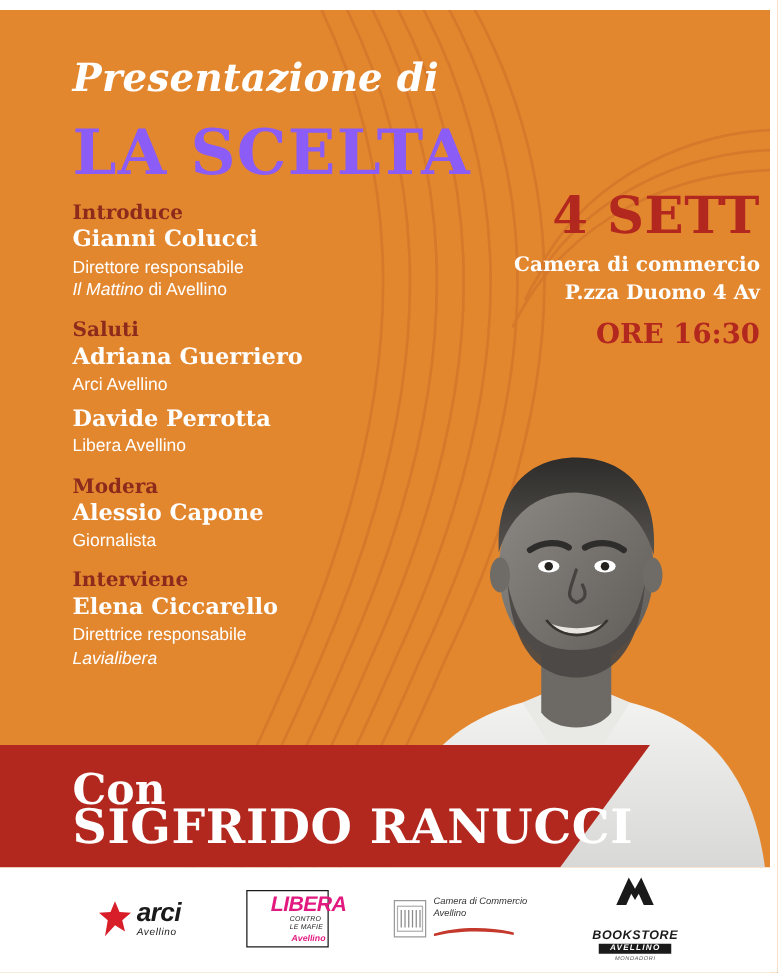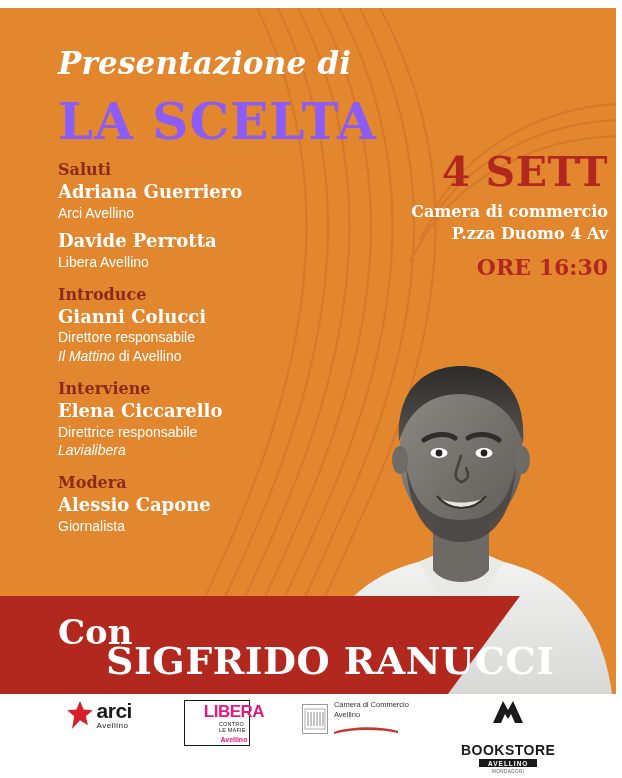--- a/index.html
+++ b/index.html
@@ -155,31 +155,31 @@
   }
   .band-name {
     position: absolute;
     left: 58px; top: 638px;
     font-family: "DejaVu Serif", serif;
     font-weight: bold;
     font-size: 38px;
     color: #ffffff;
     letter-spacing: 0.5px;
     z-index: 6;
-    margin-left: 48px;
   }
   
   .logos {
     position: absolute;
     left: 0; top: 700px;
     width: 622px; height: 70px;
     display: flex;
-    align-items: flex-start;
+    align-items: center;
     justify-content: center;
     gap: 52px;
+    font-style: italic;
   }
   .logo { display: flex; align-items: center; }
   
   .logo-arci { gap: 4px; }
   .arci-text {
     font-family: "Liberation Sans", sans-serif;
     font-weight: bold;
     font-size: 21px;
     color: #1a1a1a;
     letter-spacing: -0.5px;
@@ -234,21 +234,21 @@
     font-family: "Liberation Sans", sans-serif;
     font-size: 7.5px;
     color: #333333;
     line-height: 1.35;
   }
   
   .logo-book { flex-direction: column; align-items: center; }
   .book-name {
     font-family: "Liberation Sans", sans-serif;
     font-weight: bold;
-    font-size: 14px;
+    font-size: 10px;
     color: #1a1a1a;
     letter-spacing: 0.5px;
     margin-top: 18px;
   }
   .book-city {
     font-family: "Liberation Sans", sans-serif;
     font-weight: bold;
     font-size: 6.5px;
     color: #ffffff;
     background: #1a1a1a;
@@ -290,54 +290,54 @@
       </g>
     </svg>
   </div>
 
   <div class="presentazione">Presentazione di</div>
   <div class="title-main">LA SCELTA</div>
 
   <div class="credits">
 
     <div class="cred-block">
-      <div class="cred-role">Saluti</div>
-      <div class="pair">
-        <div class="cred-name">Adriana Guerriero</div>
-        <div class="cred-sub">Arci Avellino</div>
-      </div>
-      <div class="pair">
-        <div class="cred-name">Davide Perrotta</div>
-        <div class="cred-sub">Libera Avellino</div>
-      </div>
-    </div>
-
-    <div class="cred-block">
       <div class="cred-role">Introduce</div>
       <div class="pair">
         <div class="cred-name">Gianni Colucci</div>
         <div class="cred-sub">Direttore responsabile</div>
         <div class="cred-sub"><span class="ital">Il Mattino</span><span> di Avellino</span></div>
+      </div>
+    </div>
+
+    <div class="cred-block">
+      <div class="cred-role">Saluti</div>
+      <div class="pair">
+        <div class="cred-name">Adriana Guerriero</div>
+        <div class="cred-sub">Arci Avellino</div>
+      </div>
+      <div class="pair">
+        <div class="cred-name">Davide Perrotta</div>
+        <div class="cred-sub">Libera Avellino</div>
+      </div>
+    </div>
+
+    <div class="cred-block">
+      <div class="cred-role">Modera</div>
+      <div class="pair">
+        <div class="cred-name">Alessio Capone</div>
+        <div class="cred-sub">Giornalista</div>
       </div>
     </div>
 
     <div class="cred-block">
       <div class="cred-role">Interviene</div>
       <div class="pair">
         <div class="cred-name">Elena Ciccarello</div>
         <div class="cred-sub">Direttrice responsabile</div>
         <div class="cred-sub-ital">Lavialibera</div>
-      </div>
-    </div>
-
-    <div class="cred-block">
-      <div class="cred-role">Modera</div>
-      <div class="pair">
-        <div class="cred-name">Alessio Capone</div>
-        <div class="cred-sub">Giornalista</div>
       </div>
     </div>
 
   </div>
 
   <div class="datebox">
     <div class="date-big">4 SETT</div>
     <div class="date-venue">
       <div>Camera di commercio</div>
       <div>P.zza Duomo 4 Av</div>

